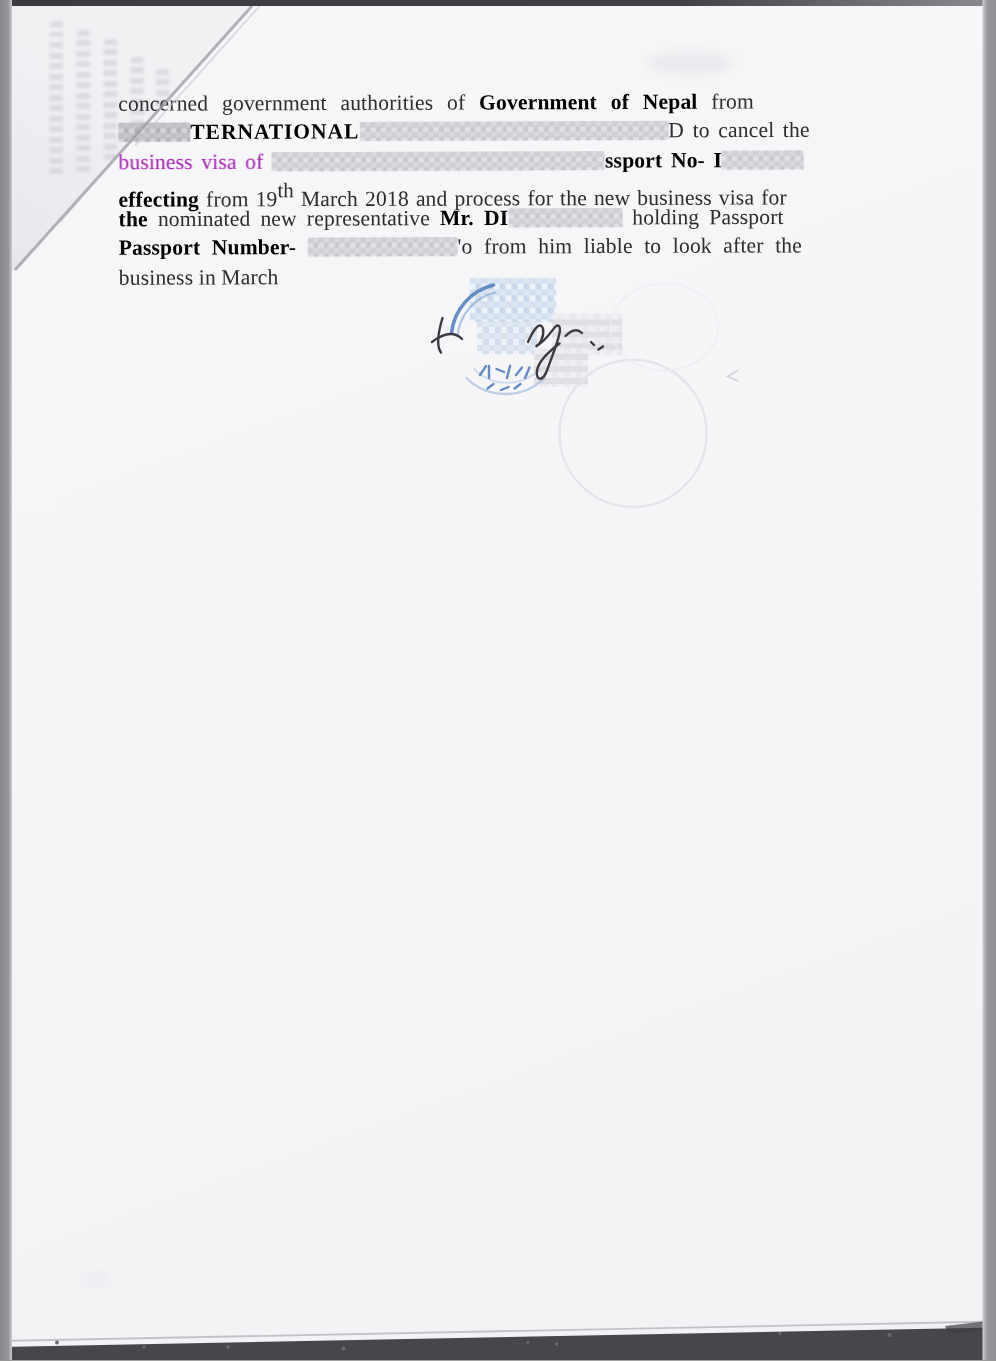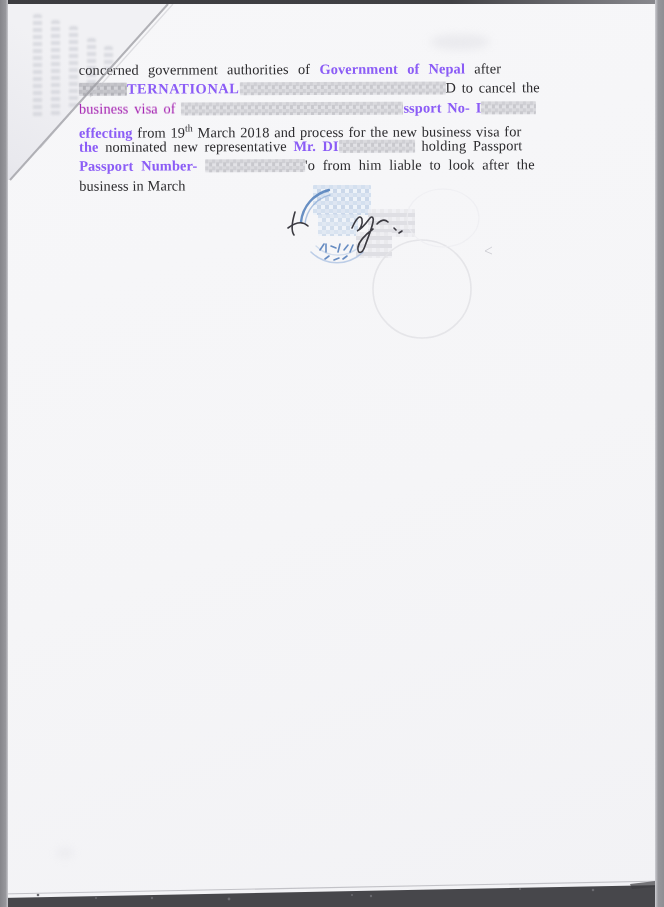--- a/index.html
+++ b/index.html
@@ -19,25 +19,25 @@
   .fold{position:absolute;left:0;top:0;width:200px;height:200px;
         clip-path:polygon(8px 4px,168px 4px,10px 180px,8px 180px);
         background:linear-gradient(215deg,#f1f1f4 45%,#e9e9ee 85%,#e2e2e8 100%);}
   .bleed{position:absolute;width:9px;border-radius:3px;opacity:.55;filter:blur(1.1px);
          background:repeating-linear-gradient(180deg,#c7c9d0 0 4px,rgba(255,255,255,0) 4px 7px);}
   
   .textblock{position:absolute;left:79px;top:60px;width:472px;
              font-size:14.4px;line-height:19.3px;color:#2d2c2f;
              transform:rotate(-0.2deg);letter-spacing:.1px;white-space:nowrap;}
   .line{height:19.3px;}
-  .b{font-weight:700;color:#8b5cf6;}
+  .b{font-weight:700;color:#000000;}
   .faint{color:#a21caf;filter:blur(.3px);}
   .ws1{word-spacing:1px;} .ws2{word-spacing:2px;} .ws3{word-spacing:3px;}
   .ws4{word-spacing:4px;} .ws5{word-spacing:5.5px;}
-  sup.seg{font-size:10px;vertical-align:6px;letter-spacing:0;}
+  sup.seg{font-size:14px;vertical-align:6px;letter-spacing:0;}
   
   .mx{display:inline-block;height:13px;transform:translateY(2px);border-radius:1px;
       background:conic-gradient(#dadade 25%,#c8c8cd 0 50%,#e2e2e6 0 75%,#cfcfd4 0);
       background-size:7px 7px;filter:blur(.45px);}
   .mx.dark{background:conic-gradient(#c6c6cb 25%,#b2b2b8 0 50%,#d4d4d9 0 75%,#bfbfc5 0);
            background-size:7px 7px;}
   
   .patch{position:absolute;border-radius:1px;filter:blur(.5px);opacity:.95;}
   .patch.blue{background:conic-gradient(#dde6f2 25%,#c9d7ea 0 50%,#eef3fa 0 75%,#d3dfef 0);
               background-size:8px 8px;}
@@ -58,21 +58,21 @@
     <div class="bleed" style="left:51px;top:20px;height:96px;"></div>
     <div class="bleed" style="left:69px;top:26px;height:82px;"></div>
     <div class="bleed" style="left:87px;top:38px;height:50px;"></div>
     <div class="bleed" style="left:104px;top:46px;height:28px;"></div>
   </div>
 
   <div class="smudge" style="left:430px;top:34px;width:60px;height:16px;"></div>
   <div class="smudge" style="left:56px;top:848px;width:18px;height:10px;opacity:.35;"></div>
 
   <div class="textblock">
-    <div class="line ws5"><span class="seg">concerned government authorities of </span><span class="seg b">Government of Nepal</span><span class="seg"> after</span></div>
+    <div class="line ws5"><span class="seg">concerned government authorities of </span><span class="seg b">Government of Nepal</span><span class="seg"> from</span></div>
     <div class="line ws2"><span class="mx dark" style="width:48px;"></span><span class="seg b" style="letter-spacing:.6px;margin-top:24px;">TERNATIONAL</span><span class="mx" style="width:206px;"></span><span class="seg">D to cancel the</span></div>
     <div class="line ws2"><span class="seg faint">business visa of </span><span class="mx" style="width:222px;"></span><span class="seg b">ssport No- I</span><span class="mx" style="width:55px;"></span></div>
     <div class="line ws1"><span class="seg b">effecting</span><span class="seg"> from 19</span><sup class="seg">th</sup><span class="seg"> March 2018 and process for the new business visa for</span></div>
     <div class="line ws3"><span class="seg b">the</span><span class="seg"> nominated new representative </span><span class="seg b">Mr. DI</span><span class="mx" style="width:76px;"></span><span class="seg"> holding Passport</span></div>
     <div class="line ws4"><span class="seg b">Passport Number- </span><span class="mx" style="width:100px;"></span><span class="seg">'o from him liable to look after the</span></div>
     <div class="line"><span class="seg">business in March</span></div>
   </div>
 
   <div class="patch blue" style="left:313px;top:185px;width:58px;height:30px;"></div>
   <div class="patch lite" style="left:368px;top:209px;width:47px;height:28px;"></div>

